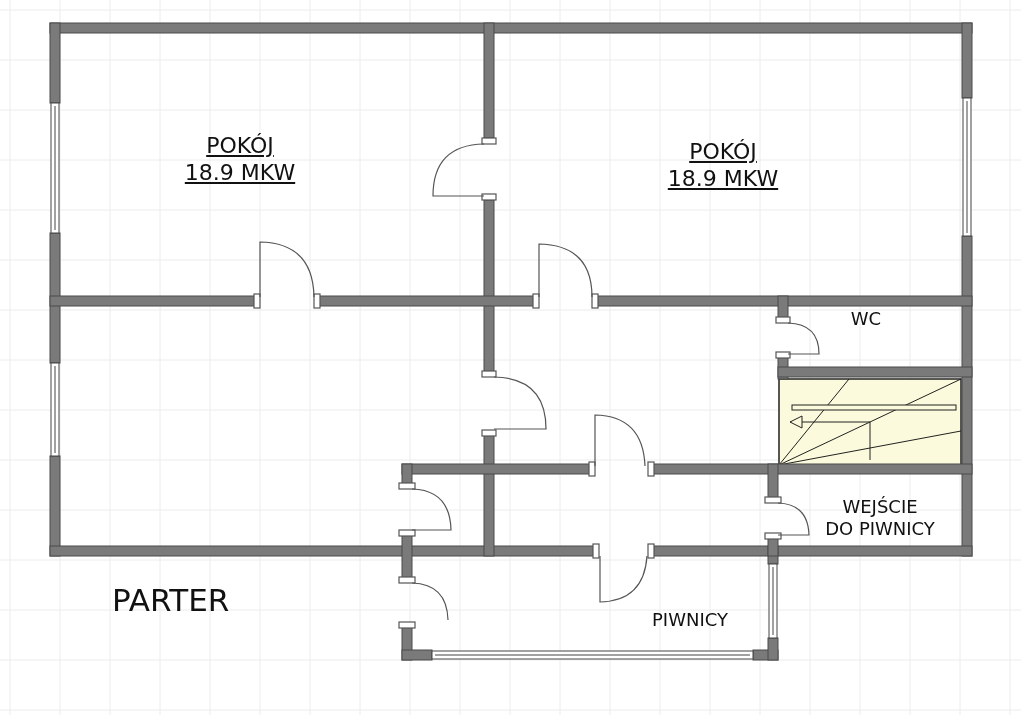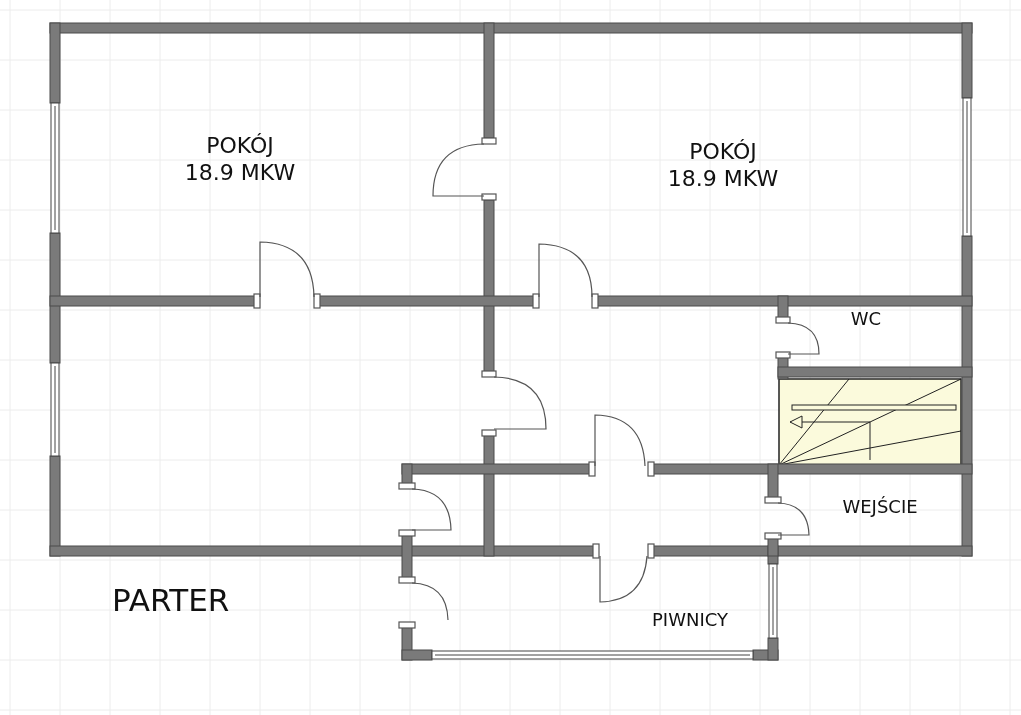--- a/index.html
+++ b/index.html
@@ -1,19 +1,19 @@
 <!DOCTYPE html>
 <html><head>
 <meta charset="utf-8">
 <style>
   html, body { margin: 0; padding: 0; background: #ffffff; }
   body { width: 1021px; height: 715px; overflow: hidden; position: relative; }
   #plan { position: absolute; left: 0; top: 0; width: 1021px; height: 715px; }
   .lbl { position: absolute; font-family: "DejaVu Sans", "Liberation Sans", sans-serif; color: #111; text-align: center; white-space: nowrap; line-height: 1.22; }
-  .room { font-size: 22px; }
+  .room { font-size: 22px; text-decoration: underline; }
   .small { font-size: 18px; }
   .title { font-size: 31px; text-align: right; }
 </style>
 </head>
 <body>
 
 <svg id="plan" viewBox="0 0 1021 715" xmlns="http://www.w3.org/2000/svg">
 
   <g stroke="#ececec" stroke-width="1">
     <line x1="10" y1="0" x2="10" y2="715"></line>
@@ -175,17 +175,18 @@
   <div>POKÓJ</div>
   <div>18.9 MKW</div>
 </div>
 <div class="lbl room" style="left:152px;top:376px;width:160px;">
 </div>
 <div class="lbl small" style="left:836px;top:308px;width:60px;">
   <div>WC</div>
 </div>
 <div class="lbl small" style="left:810px;top:496px;width:140px;">
   <div>WEJŚCIE</div>
+  <div>DO PIWNICY</div>
 </div>
 <div class="lbl small" style="left:630px;top:609px;width:120px;">
   <div>PIWNICY</div>
 </div>
 <div class="lbl title" style="left:112px;top:582px;">PARTER</div>
 
 </body></html>

